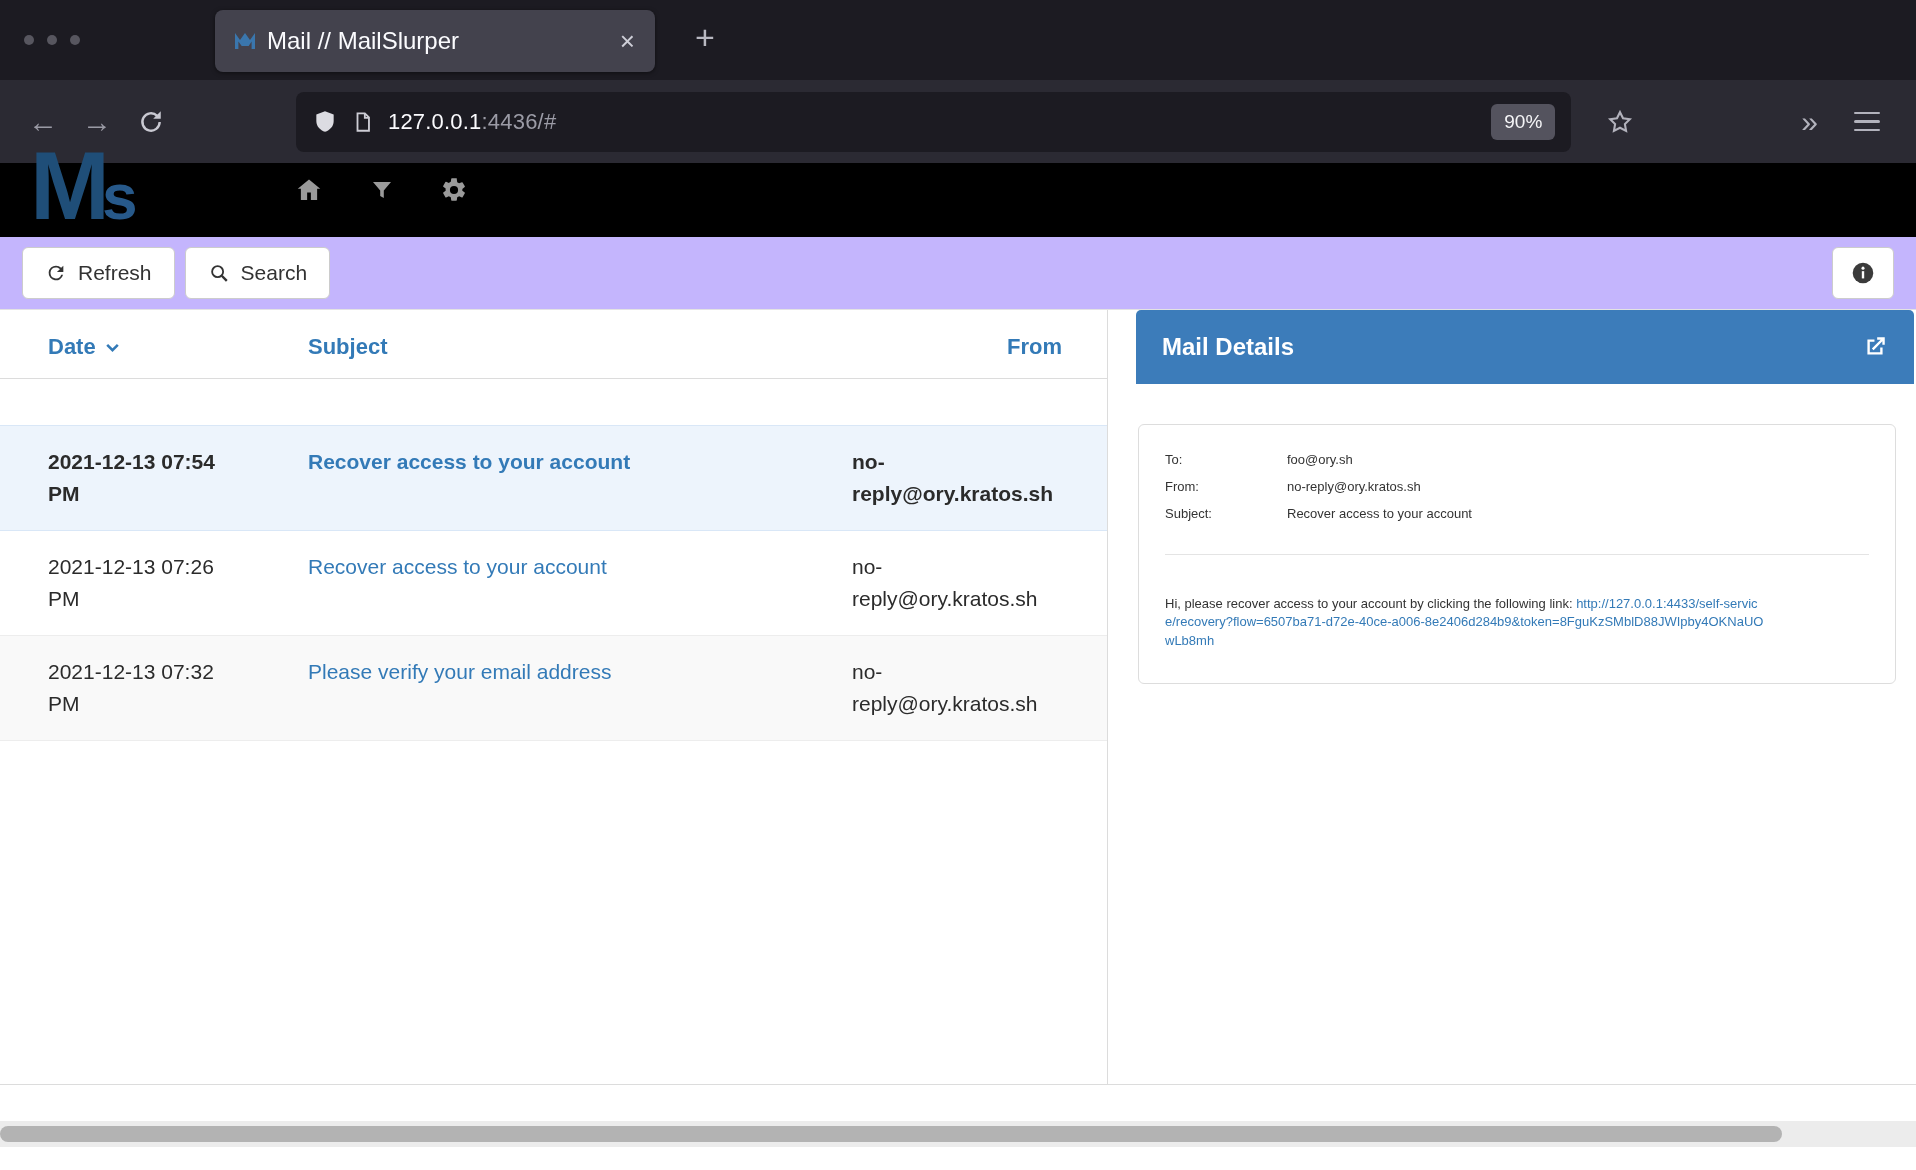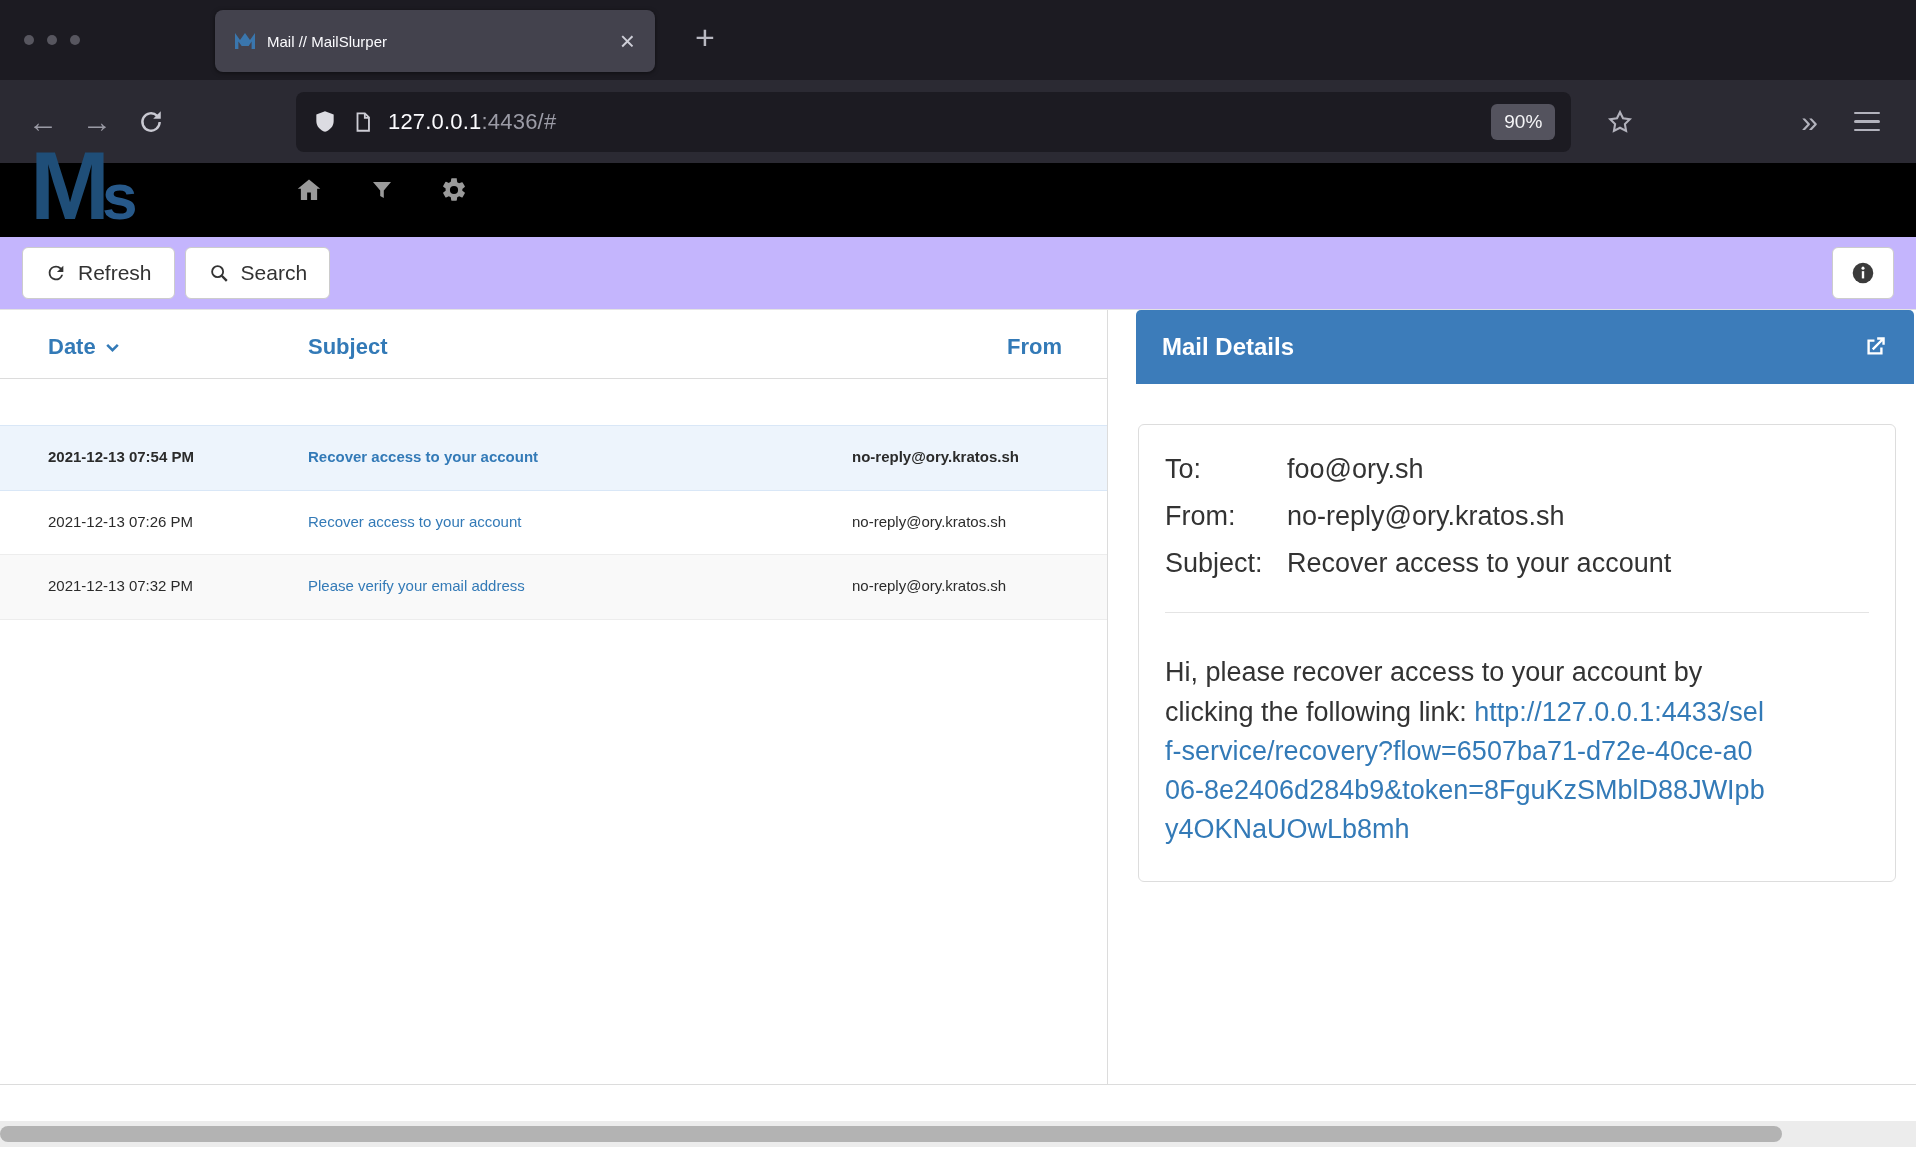--- a/index.html
+++ b/index.html
@@ -7,21 +7,21 @@
               font-family:"Liberation Sans", sans-serif; }
 
   
   .tabstrip { position:relative; height:80px; background:#1c1b22; }
   .window-controls { position:absolute; left:24px; top:35px; display:flex; gap:13px; }
   .window-controls .dot { width:10px; height:10px; border-radius:50%; background:#57565f; }
   .tab { position:absolute; left:215px; top:10px; width:440px; height:62px; background:#43424d;
          border-radius:8px; display:flex; align-items:center; padding:0 20px; color:#fbfbfe;
          box-shadow:0 1px 4px rgba(0,0,0,.5); cursor:default; }
   .tab-favicon { display:flex; margin-right:12px; }
-  .tab-title { flex:1; font-size:15px; white-space:nowrap; overflow:hidden; }
+  .tab-title { flex:1; font-size:24px; white-space:nowrap; overflow:hidden; }
   .tab-close { font-size:26px; color:#cfcfd8; margin-left:10px; cursor:pointer; line-height:1; }
   .new-tab { position:absolute; left:695px; top:18px; font-size:34px; color:#b8b8c1; cursor:pointer; }
 
   .browser-toolbar { height:83px; background:#2b2a33; display:flex; align-items:center; padding:0 16px; }
   .nav-btn { width:54px; height:54px; display:flex; align-items:center; justify-content:center;
              font-size:30px; color:#9a9aa5; border-radius:6px; cursor:pointer; }
   .url-bar { flex:1; margin:0 14px 0 118px; height:60px; background:#1c1b22; border-radius:8px;
              display:flex; align-items:center; padding:0 16px; cursor:text; }
   .url-bar .icon-btn { display:flex; align-items:center; margin-right:14px; cursor:pointer; }
   .url-text { font-size:22px; letter-spacing:.2px; }
@@ -53,34 +53,34 @@
 
   
   .content { display:flex; height:775px; background:#fff; border-bottom:1px solid #dcdcdc; }
   .mail-list-panel { width:1108px; border-right:1px solid #dcdcdc; }
   .grid-cols { display:grid; grid-template-columns:195px 1fr 210px; column-gap:65px; }
   .list-header { padding:24px 45px 18px 48px; border-bottom:1px solid #dcdcdc;
                  font-size:22px; font-weight:bold; color:var(--link,#337ab7); }
   .list-header .lh { cursor:pointer; display:flex; align-items:center; gap:8px; }
   .list-header .lh.from-h { justify-content:flex-end; }
   .rows { margin-top:46px; }
-  .mail-row { padding:20px 45px 21px 48px; font-size:15px; line-height:1.5; color:#2b2b2b;
+  .mail-row { padding:20px 45px 21px 48px; font-size:21px; line-height:1.5; color:#2b2b2b;
               border-bottom:1px solid #ededed; cursor:pointer; }
   .mail-row.striped { background:#f9f9f9; }
   .mail-row.selected { background:var(--selected-row-bg,#edf4fc); font-weight:bold;
                        border-top:1px solid #d9e7f7; border-bottom:1px solid #d9e7f7; }
   .mail-row a { color:var(--link,#337ab7); text-decoration:none; cursor:pointer; }
 
   .details-panel { flex:1; margin-left:28px; margin-right:2px; }
   .details-header { height:74px; background:var(--accent,#3c7cba); border-radius:5px 5px 0 0;
                     display:flex; align-items:center; padding:0 26px; color:#fff;
                     font-size:24px; font-weight:bold; }
   .open-btn { margin-left:auto; display:flex; cursor:pointer; }
   .details-card { margin:40px 18px 0 2px; border:1px solid #ddd; border-radius:6px;
-                  padding:26px 26px 32px; font-size:27px; color:#333; }
+                  padding:26px 26px 32px; font-size:13px; color:#333; }
   .meta-grid { display:grid; grid-template-columns:122px 1fr; row-gap:9px; line-height:1.4; }
   .sep { border:none; border-top:1px solid #e4e4e4; margin:30px 0 26px; }
   .mail-body { line-height:1.45; max-width:600px;margin-top:40px; }
   .mail-body a { color:var(--link,#337ab7); text-decoration:none; word-break:break-all; cursor:pointer; }
 
   
   .bottom-strip { position:relative; height:65px; background:#fff; }
   .hscrollbar { position:absolute; top:36px; left:0; width:100%; height:26px; background:#ececec; cursor:pointer; }
   .hscrollbar .thumb { position:absolute; top:5px; left:0; width:93%; height:16px;
                        background:#b3b3b3; border-radius:8px; cursor:grab; }

